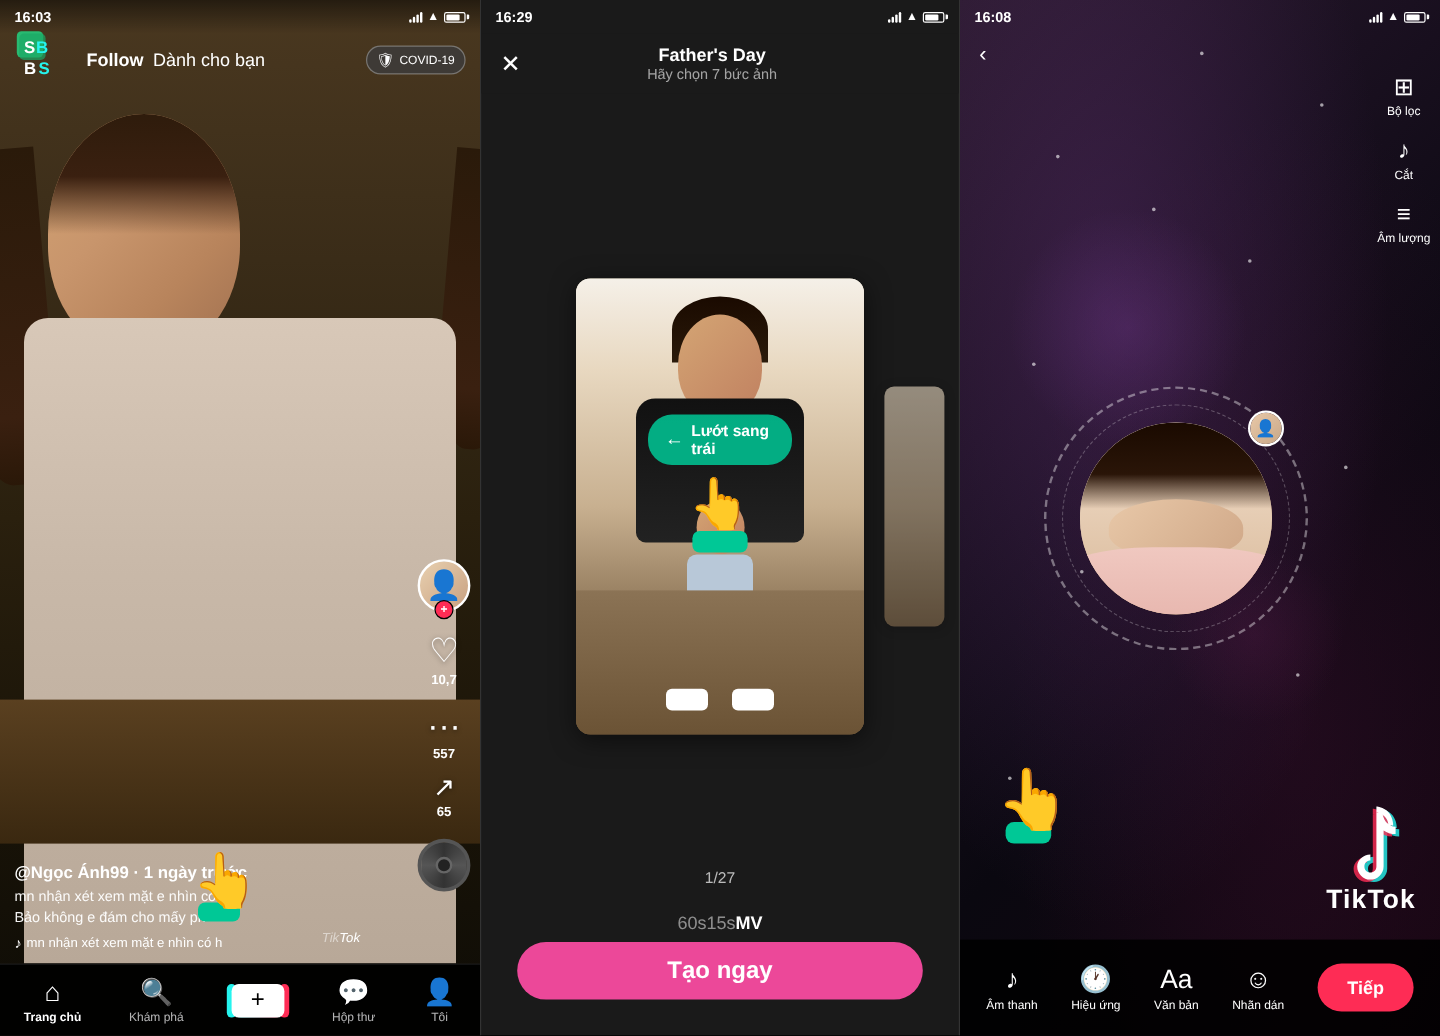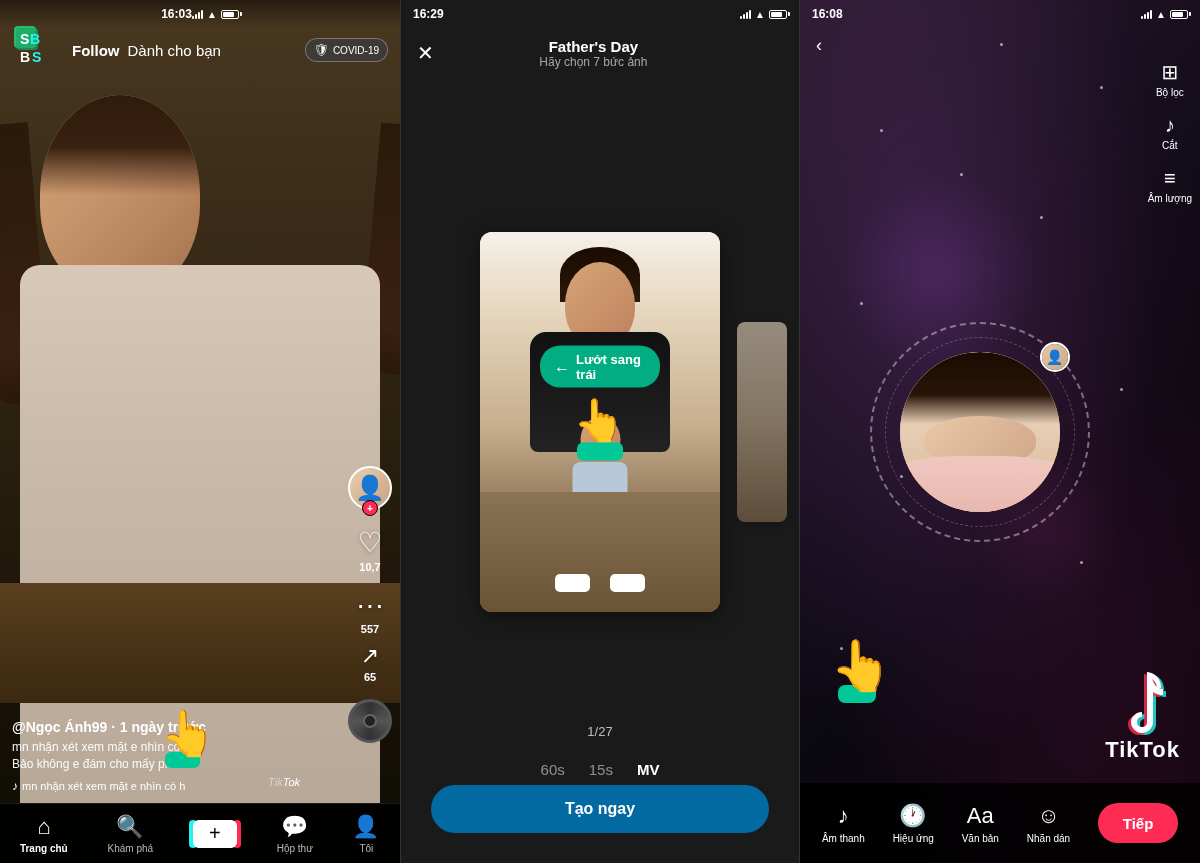--- a/index.html
+++ b/index.html
@@ -529,46 +529,45 @@
 
     
     .p2-duration {
       position: absolute;
       bottom: 85px;
       left: 0;
       right: 0;
       display: flex;
       align-items: center;
       justify-content: center;
-      gap: 24px;
     }
     .duration-option {
       color: rgba(255,255,255,0.5);
       font-size: 15px;
       font-weight: 500;
     }
     .duration-option.active {
       color: #fff;
       font-weight: 700;
     }
 
     
     .p2-create-btn {
       position: absolute;
       bottom: 30px;
       left: 30px;
       right: 30px;
       height: 48px;
-      background: #0369a1;
+      background: #ec4899;
       border-radius: 24px;
       display: flex;
       align-items: center;
       justify-content: center;
       color: #fff;
-      font-size: 16px;
+      font-size: 20px;
       font-weight: 700;
     }
 
     
     .panel3 {
       background: linear-gradient(135deg, #2a1a2e 0%, #1a1020 30%, #0a0810 60%, #150510 100%);
     }
     .p3-bg {
       position: absolute;
       inset: 0;
@@ -819,21 +818,21 @@
 
     <div class="face-area" style="left:calc(50% - 80px); top: 30px;">
       <div class="hair-top"></div>
     </div>
 
     <div class="body-area"></div>
 
     <div class="p1-table"></div>
   </div>
 
-  <div class="status-bar" style="background: linear-gradient(180deg,rgba(0,0,0,0.5) 0%, transparent 100%); justify-content: center;">
+  <div class="status-bar" style="background: linear-gradient(180deg,rgba(0,0,0,0.5) 0%, transparent 100%);">
     <span class="status-time">16:03</span>
     <div class="status-icons">
       <div class="signal-bars">
         <div class="signal-bar" style="height:3px"></div>
         <div class="signal-bar" style="height:5px"></div>
         <div class="signal-bar" style="height:7px"></div>
         <div class="signal-bar" style="height:9px"></div>
       </div>
       <span class="wifi-icon">▲</span>
       <div class="battery-icon">

